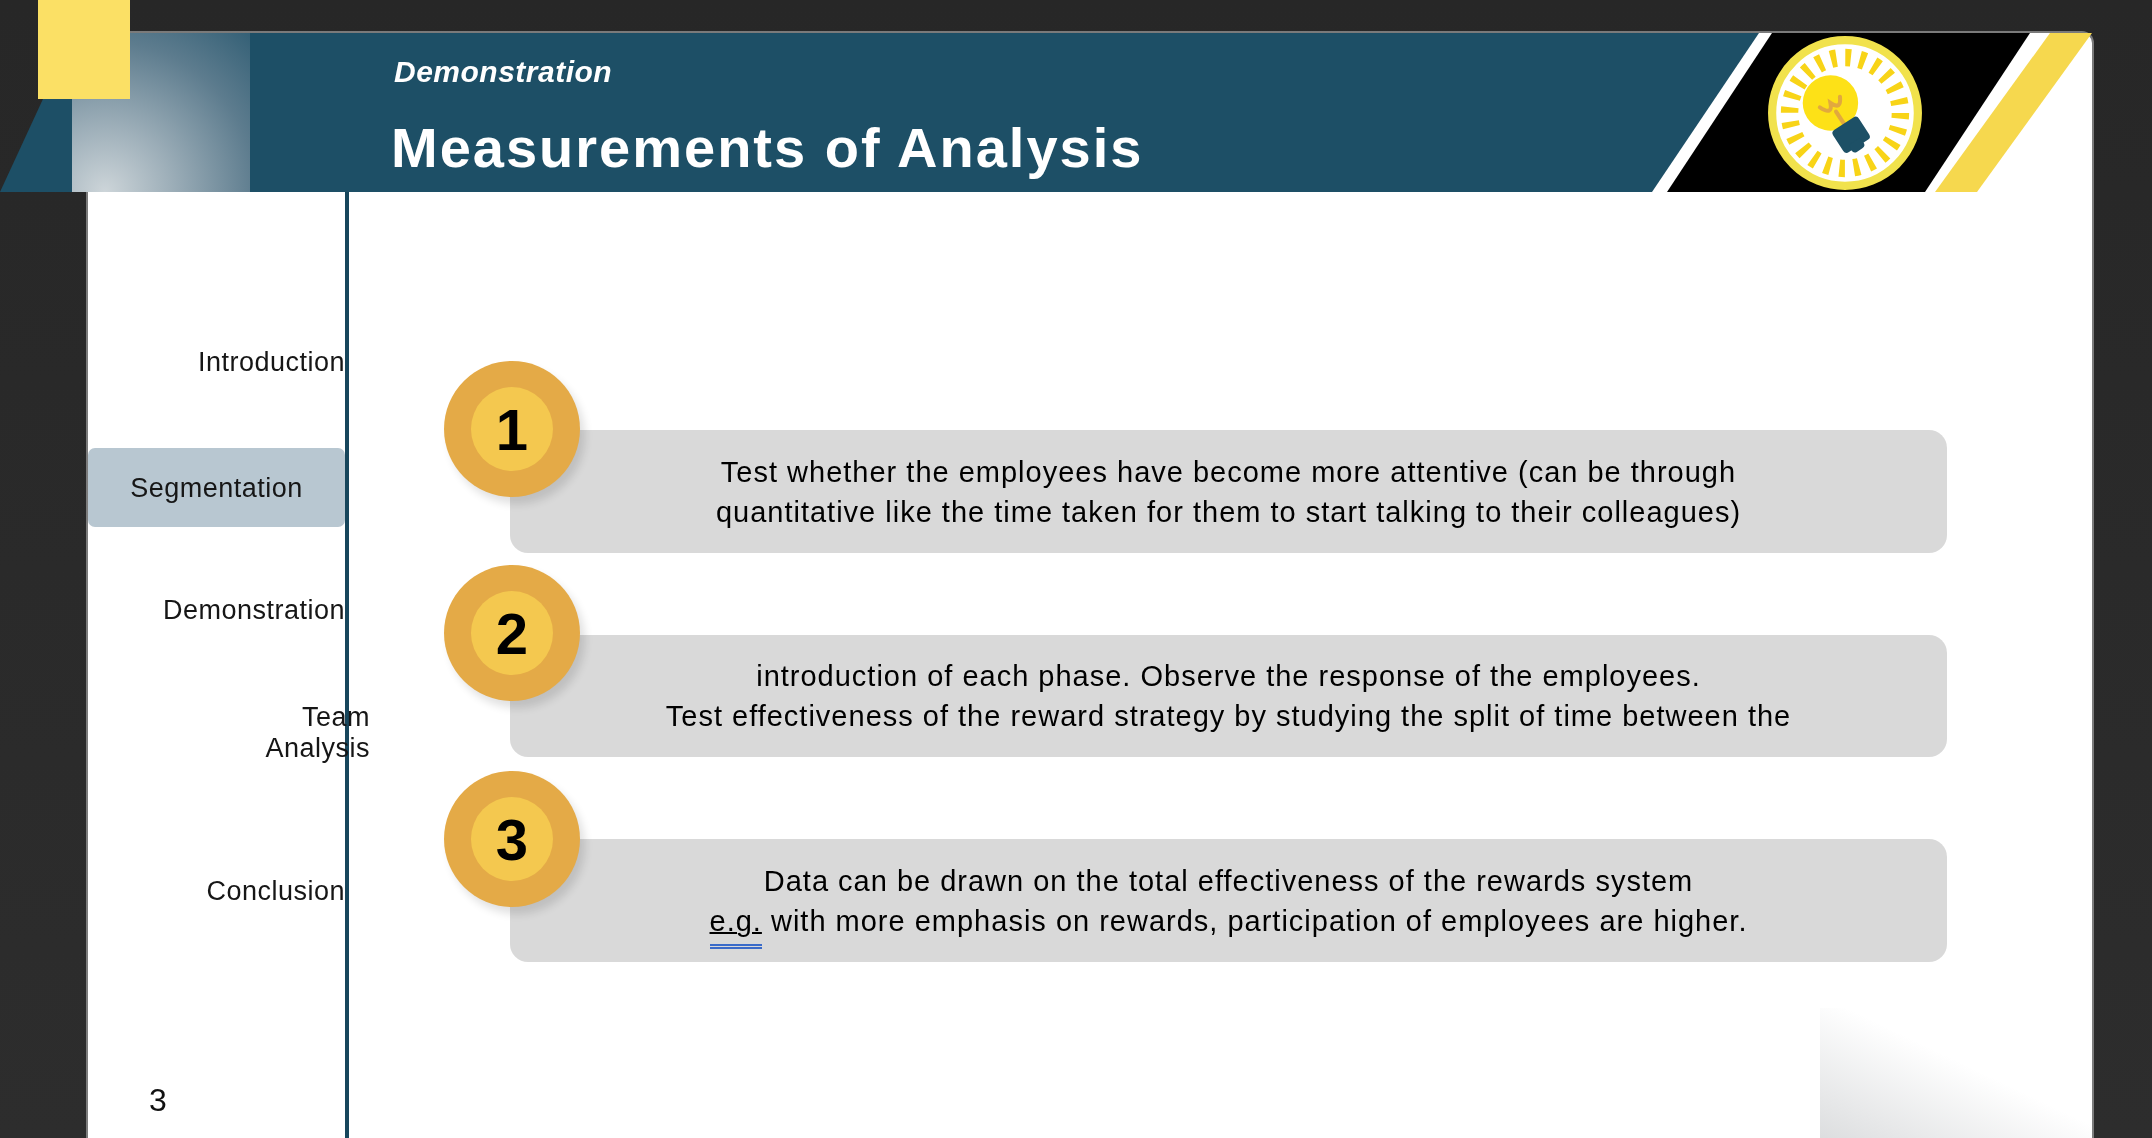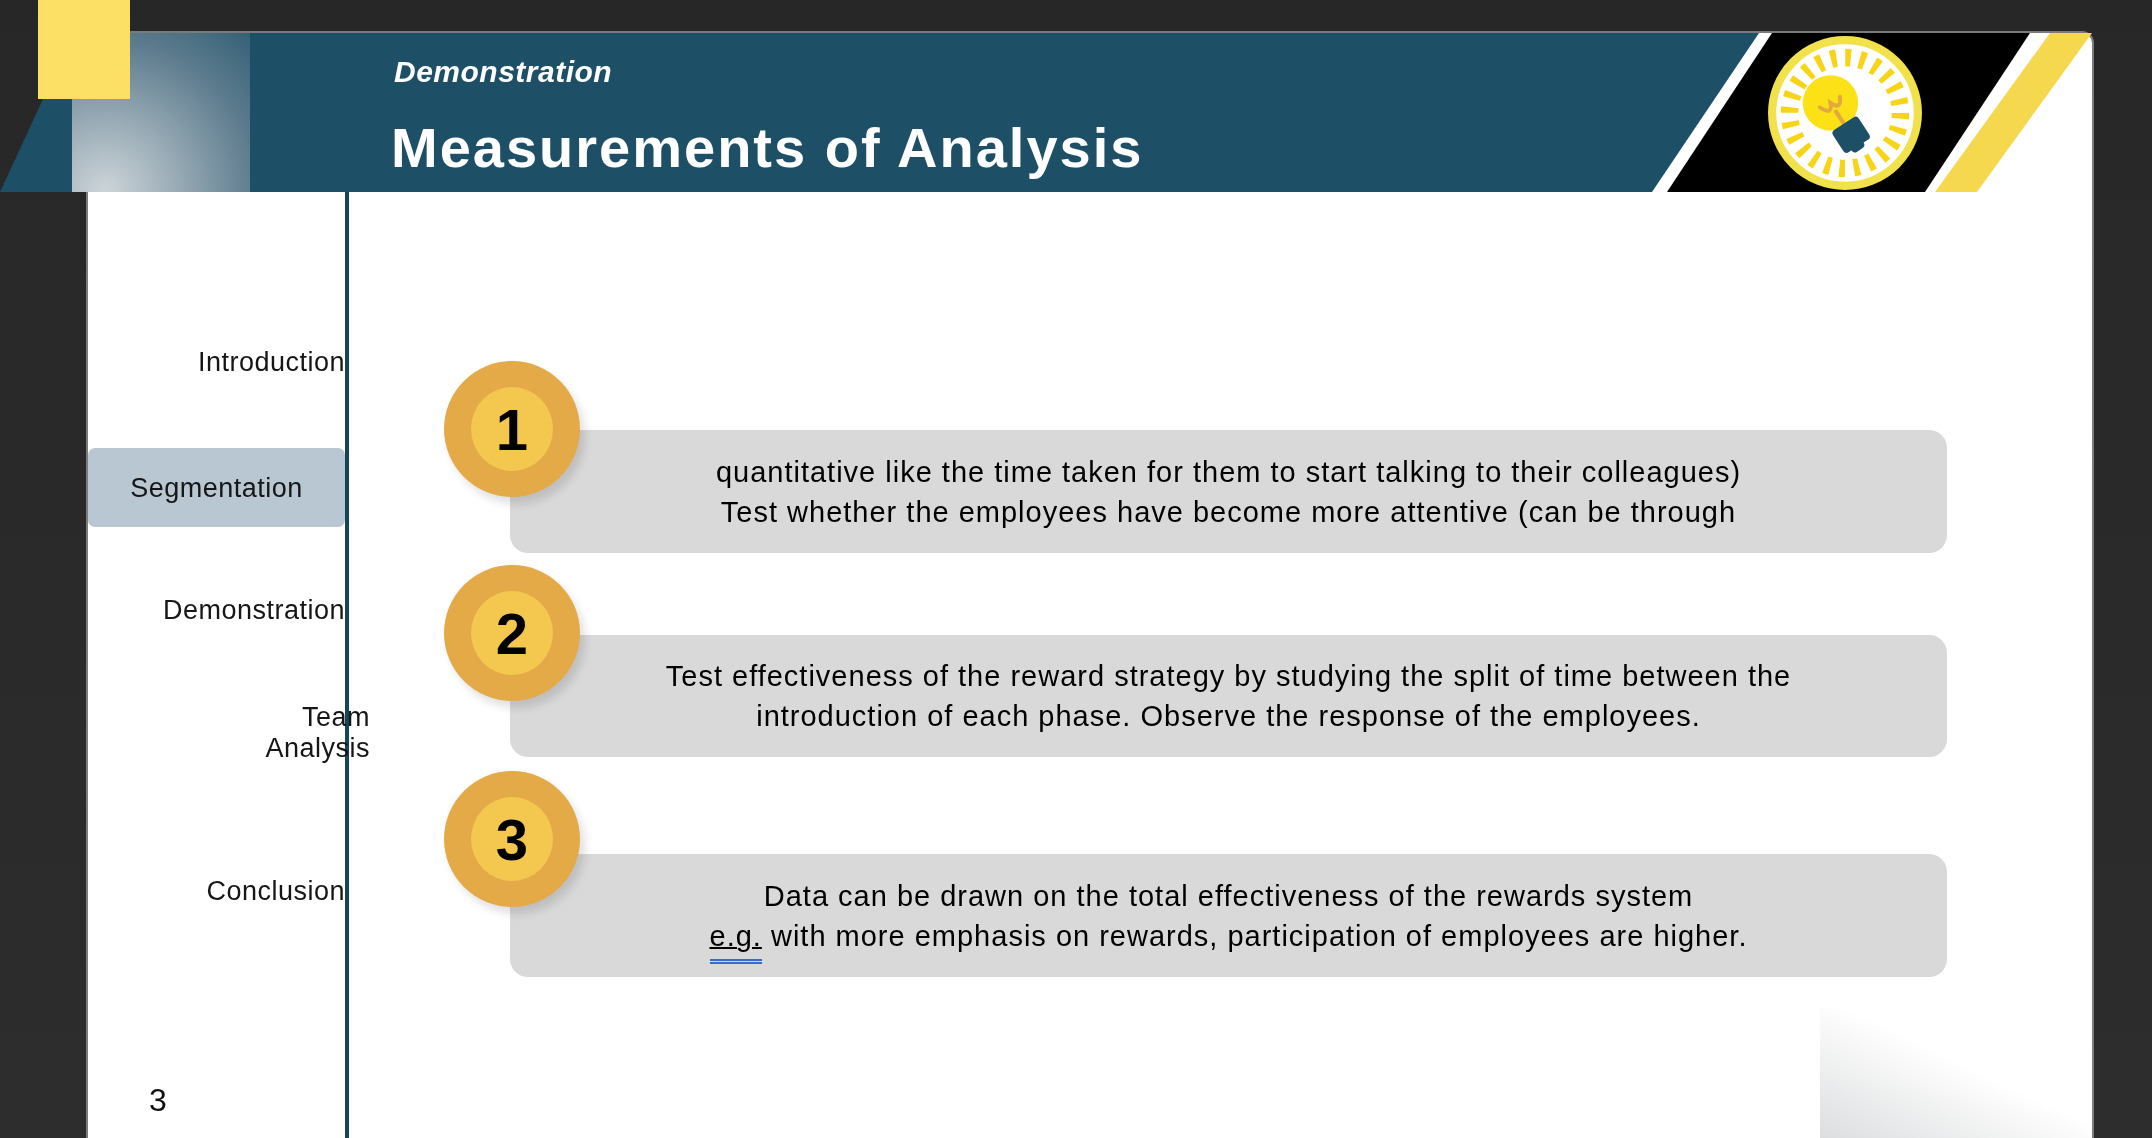--- a/index.html
+++ b/index.html
@@ -77,40 +77,40 @@
 
   <div class="divider"></div>
   <div class="nav-item" style="top:345px;">Introduction</div>
   <div class="nav-item active" style="top:448px;height:79px;border-radius:7px;">Segmentation</div>
   <div class="nav-item" style="top:593px;">Demonstration</div>
   <div class="nav-item" style="top:702px;line-height:31px;width:282px;"><span style="display:inline-block;width:170px;">Team Analysis</span></div>
   <div class="nav-item" style="top:874px;">Conclusion</div>
   <div class="page-num">3</div>
 
   <div class="txt-box" style="top:430px;height:123px;">
+    <div class="ln">Test whether the employees have become more attentive (can be through</div>
     <div class="ln">quantitative like the time taken for them to start talking to their colleagues)</div>
-    <div class="ln">Test whether the employees have become more attentive (can be through</div>
   </div>
   <div class="num-circle" style="top:361px;">
     <div class="num-inner">
       <span>1</span>
     </div>
   </div>
 
   <div class="txt-box" style="top:635px;height:122px;">
+    <div class="ln">introduction of each phase. Observe the response of the employees.</div>
     <div class="ln">Test effectiveness of the reward strategy by studying the split of time between the</div>
-    <div class="ln">introduction of each phase. Observe the response of the employees.</div>
   </div>
   <div class="num-circle" style="top:565px;">
     <div class="num-inner">
       <span>2</span>
     </div>
   </div>
 
-  <div class="txt-box" style="top:839px;height:123px;margin-top:15px;">
+  <div class="txt-box" style="top:839px;height:123px;">
     <div class="ln">Data can be drawn on the total effectiveness of the rewards system</div>
     <div class="ln"><span class="eg">e.g.</span><span> with more emphasis on rewards, participation of employees are higher.</span></div>
   </div>
   <div class="num-circle" style="top:771px;">
     <div class="num-inner">
       <span>3</span>
     </div>
   </div>
 
   <div class="corner-shade"></div>

